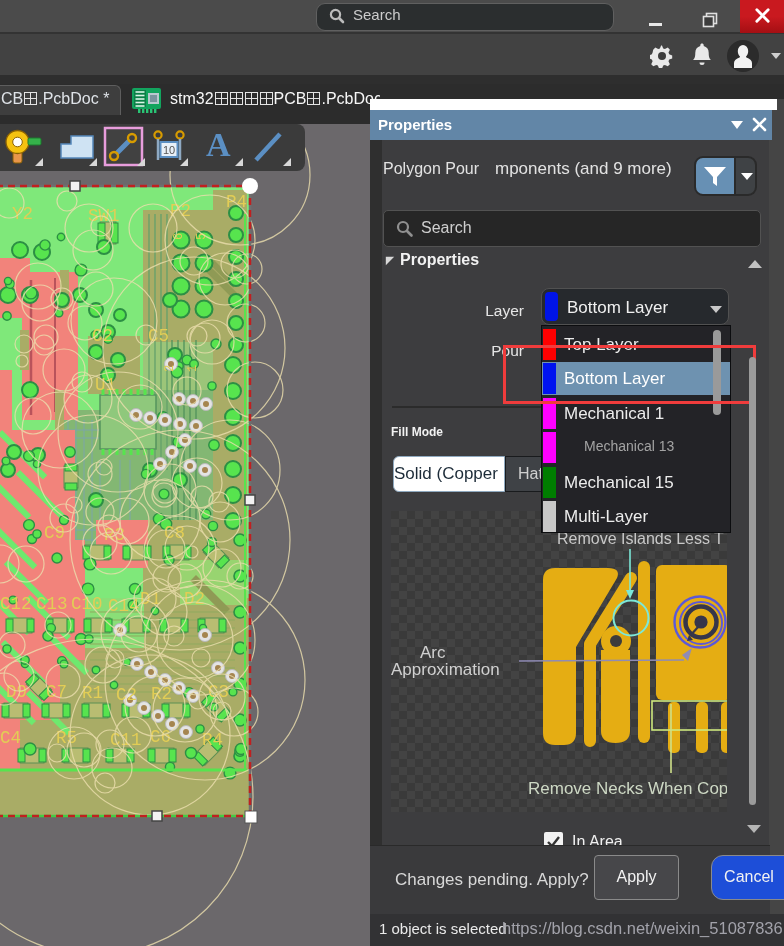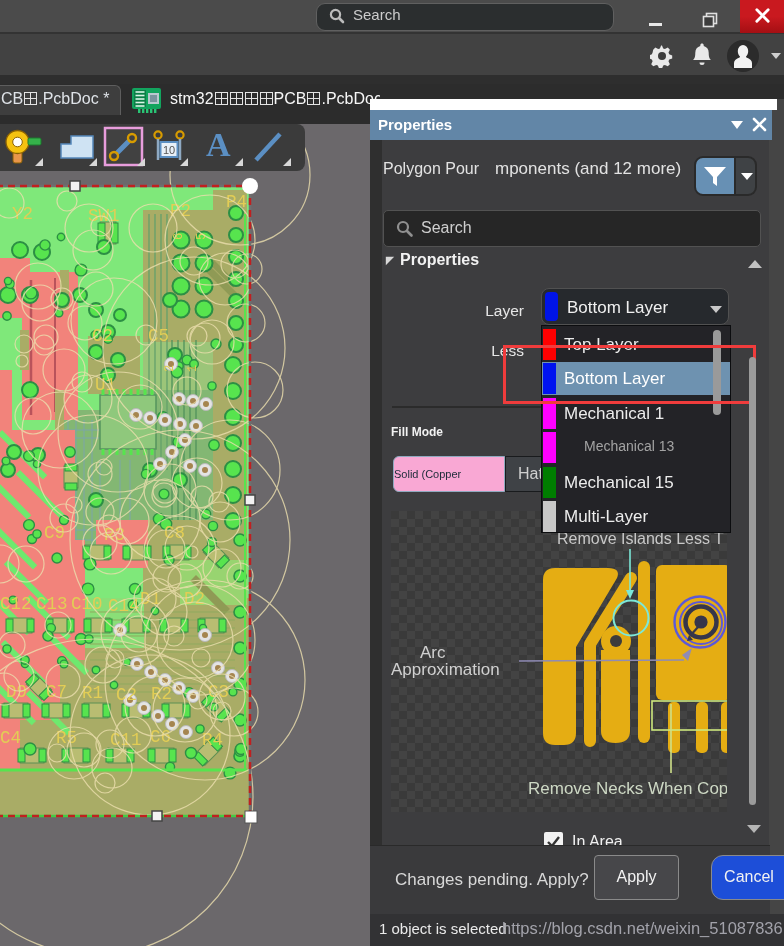--- a/index.html
+++ b/index.html
@@ -657,21 +657,21 @@
 <svg class="abs" style="left:729px;top:119px" width="16" height="12" viewBox="0 0 16 12">
     <path fill="#ffffff" d="M2 2h12L8 10z"></path>
   </svg>
 <svg class="abs" style="left:751px;top:116px" width="17" height="17" viewBox="0 0 17 17" stroke="#ffffff" stroke-width="2.6" stroke-linecap="round">
     <line x1="3" y1="3" x2="14" y2="14"></line>
     <line x1="14" y1="3" x2="3" y2="14"></line>
   </svg>
 <div class="abs" style="left:370px;top:140px;width:399px;height:806px;background:#3d3d3f"></div>
 <div class="abs" style="left:370px;top:140px;width:12px;height:806px;background:#2f2f2f"></div>
 <div class="abs" style="left:383px;top:160px;font-size:16px;color:#e2e2e2">Polygon Pour</div>
-<div class="abs" style="left:495px;top:159px;font-size:17px;color:#e2e2e2">mponents (and 12 more)</div>
+<div class="abs" style="left:495px;top:159px;font-size:17px;color:#e2e2e2">mponents (and 9 more)</div>
 <div class="abs" style="left:694px;top:156px;width:42px;height:40px;background:#6790b4;border:2px solid #2a2a2a;border-radius:9px 0 0 9px;box-sizing:border-box"></div>
 <svg class="abs" style="left:702px;top:163px" width="26" height="26" viewBox="0 0 26 26">
     <path fill="#ffffff" d="M2 4h22l-9 10v9l-4-3v-6z"></path>
   </svg>
 <div class="abs" style="left:736px;top:156px;width:21px;height:40px;background:#3f4245;border:2px solid #2a2a2a;border-left:none;border-radius:0 9px 9px 0;box-sizing:border-box"></div>
 <svg class="abs" style="left:740px;top:172px" width="14" height="9" viewBox="0 0 14 9">
     <path fill="#ffffff" d="M1 1h12L7 8z"></path>
   </svg>
 <div class="abs" style="left:383px;top:210px;width:378px;height:37px;background:#262626;border:1px solid #525252;border-radius:5px;box-sizing:border-box"></div>
 <svg class="abs" style="left:395px;top:219px" width="19" height="19" viewBox="0 0 19 19">
@@ -686,24 +686,24 @@
 <svg class="abs" style="left:747px;top:259px" width="16" height="10" viewBox="0 0 16 10">
     <path fill="#c2c2c2" d="M8 1l7 8H1z"></path>
   </svg>
 <div class="abs" style="left:444px;top:302px;width:80px;text-align:right;font-size:15.5px;color:#e6e6e6">Layer</div>
 <div class="abs" style="left:541px;top:288px;width:188px;height:37px;background:#26292d;border:1px solid #515151;border-radius:8px;box-sizing:border-box"></div>
 <div class="abs" style="left:545px;top:292px;width:13px;height:29px;background:#0014e8;border-radius:4px"></div>
 <div class="abs" style="left:567px;top:298px;font-size:17px;color:#f0f0f0">Bottom Layer</div>
 <svg class="abs" style="left:709px;top:305px" width="14" height="9" viewBox="0 0 14 9">
     <path fill="#c8c8c8" d="M1 1h12L7 8z"></path>
   </svg>
-<div class="abs" style="left:444px;top:342px;width:80px;text-align:right;font-size:15.5px;color:#e6e6e6">Less</div>
+<div class="abs" style="left:444px;top:342px;width:80px;text-align:right;font-size:15.5px;color:#e6e6e6">Pour</div>
 <div class="abs" style="left:392px;top:406px;width:151px;height:2px;background:#2b2b2b"></div>
 <div class="abs" style="left:391px;top:425px;font-size:12px;font-weight:bold;color:#f2f2f2">Fill Mode</div>
-<div class="abs" style="left:393px;top:456px;width:112px;height:36px;background:#f9a8d4;border:1px solid #8fa9bf;border-radius:6px 0 0 6px;box-sizing:border-box;font-size:11px;color:#1c2b38;line-height:34px;padding-left:0;overflow:hidden;white-space:nowrap">Solid (Copper</div>
+<div class="abs" style="left:393px;top:456px;width:112px;height:36px;background:#ffffff;border:1px solid #8fa9bf;border-radius:6px 0 0 6px;box-sizing:border-box;font-size:17px;color:#1c2b38;line-height:34px;padding-left:0;overflow:hidden;white-space:nowrap">Solid (Copper</div>
 <div class="abs" style="left:505px;top:456px;width:39px;height:36px;background:#3f4246;border:1px solid #191b1d;box-sizing:border-box;font-size:16px;color:#d0d0d0;line-height:34px;padding-left:12px;overflow:hidden;white-space:nowrap">Hatc</div>
 <div class="abs" style="left:391px;top:511px;width:336px;height:301px;background:repeating-conic-gradient(#434343 0 25%,#3a3a3a 0 50%);background-size:16px 16px"></div>
 <svg class="abs" style="left:388px;top:494px" width="339" height="318" viewBox="388 494 339 318">
 <path d="M543 733 Q543 745 555 745 H564 Q576 745 576 733 L576 647 L617 578 Q621 568 608 568 H555 Q543 568 543 580 Z" fill="#e5ad13"></path>
 <path d="M590 741 L590 644 L631 578" fill="none" stroke="#e5ad13" stroke-width="12" stroke-linecap="round" stroke-linejoin="round"></path>
 <path d="M601 650 h29 v81 q0 12 -14.5 12 q-14.5 0 -14.5 -12 z" fill="#e5ad13"></path>
 <circle cx="616" cy="641" r="15" fill="#e5ad13"></circle>
 <circle cx="616" cy="641" r="6" fill="#3c3c3c"></circle>
 <rect x="638" y="561" width="12" height="182" rx="6" fill="#e5ad13"></rect>
 <rect x="656" y="565" width="75" height="135" rx="6" fill="#e5ad13"></rect>

